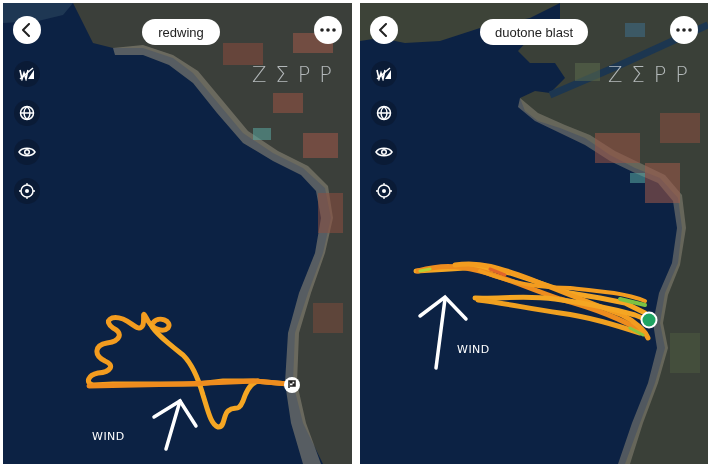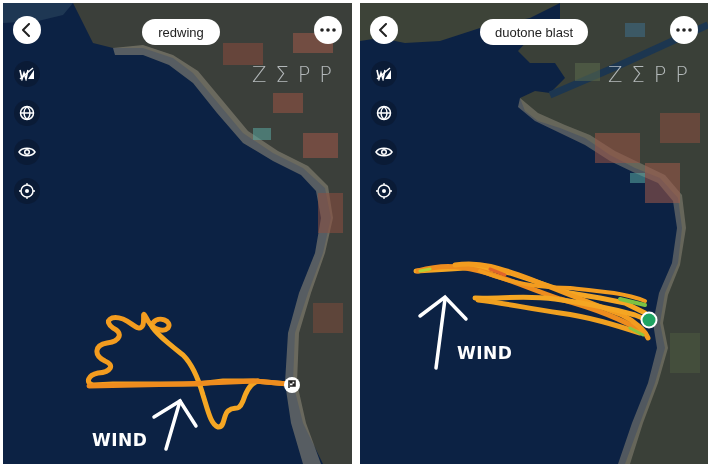--- a/index.html
+++ b/index.html
@@ -60,22 +60,22 @@
     color: rgba(220,225,230,0.75);
     font-size: 21px;
     letter-spacing: 9px;
     font-family: "DejaVu Sans", sans-serif;
     font-weight: 300;
   }
 
   .wind-label {
     position: absolute;
     color: #ffffff;
-    font-weight: bold;
-    font-size: 17px;
+    font-weight: normal;
+    font-size: 11px;
     letter-spacing: 0.5px;
     font-family: "DejaVu Sans", sans-serif;
   }
   .panel.left .wind-label { left: 89px; top: 427px; }
   .panel.right .wind-label { left: 97px; top: 340px; }
 </style>
 </head>
 <body>
 
 <div class="panel left">

